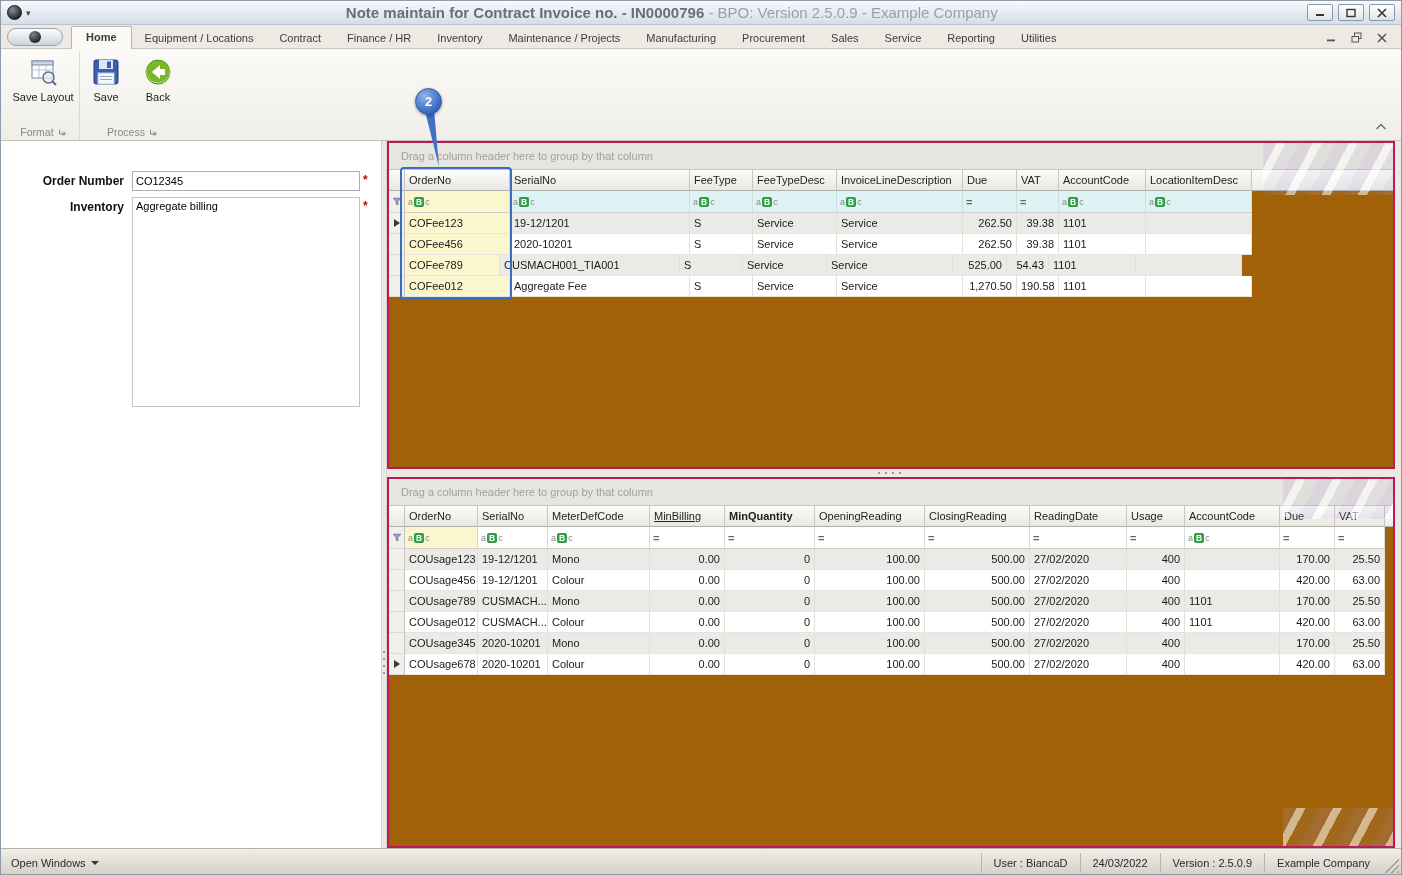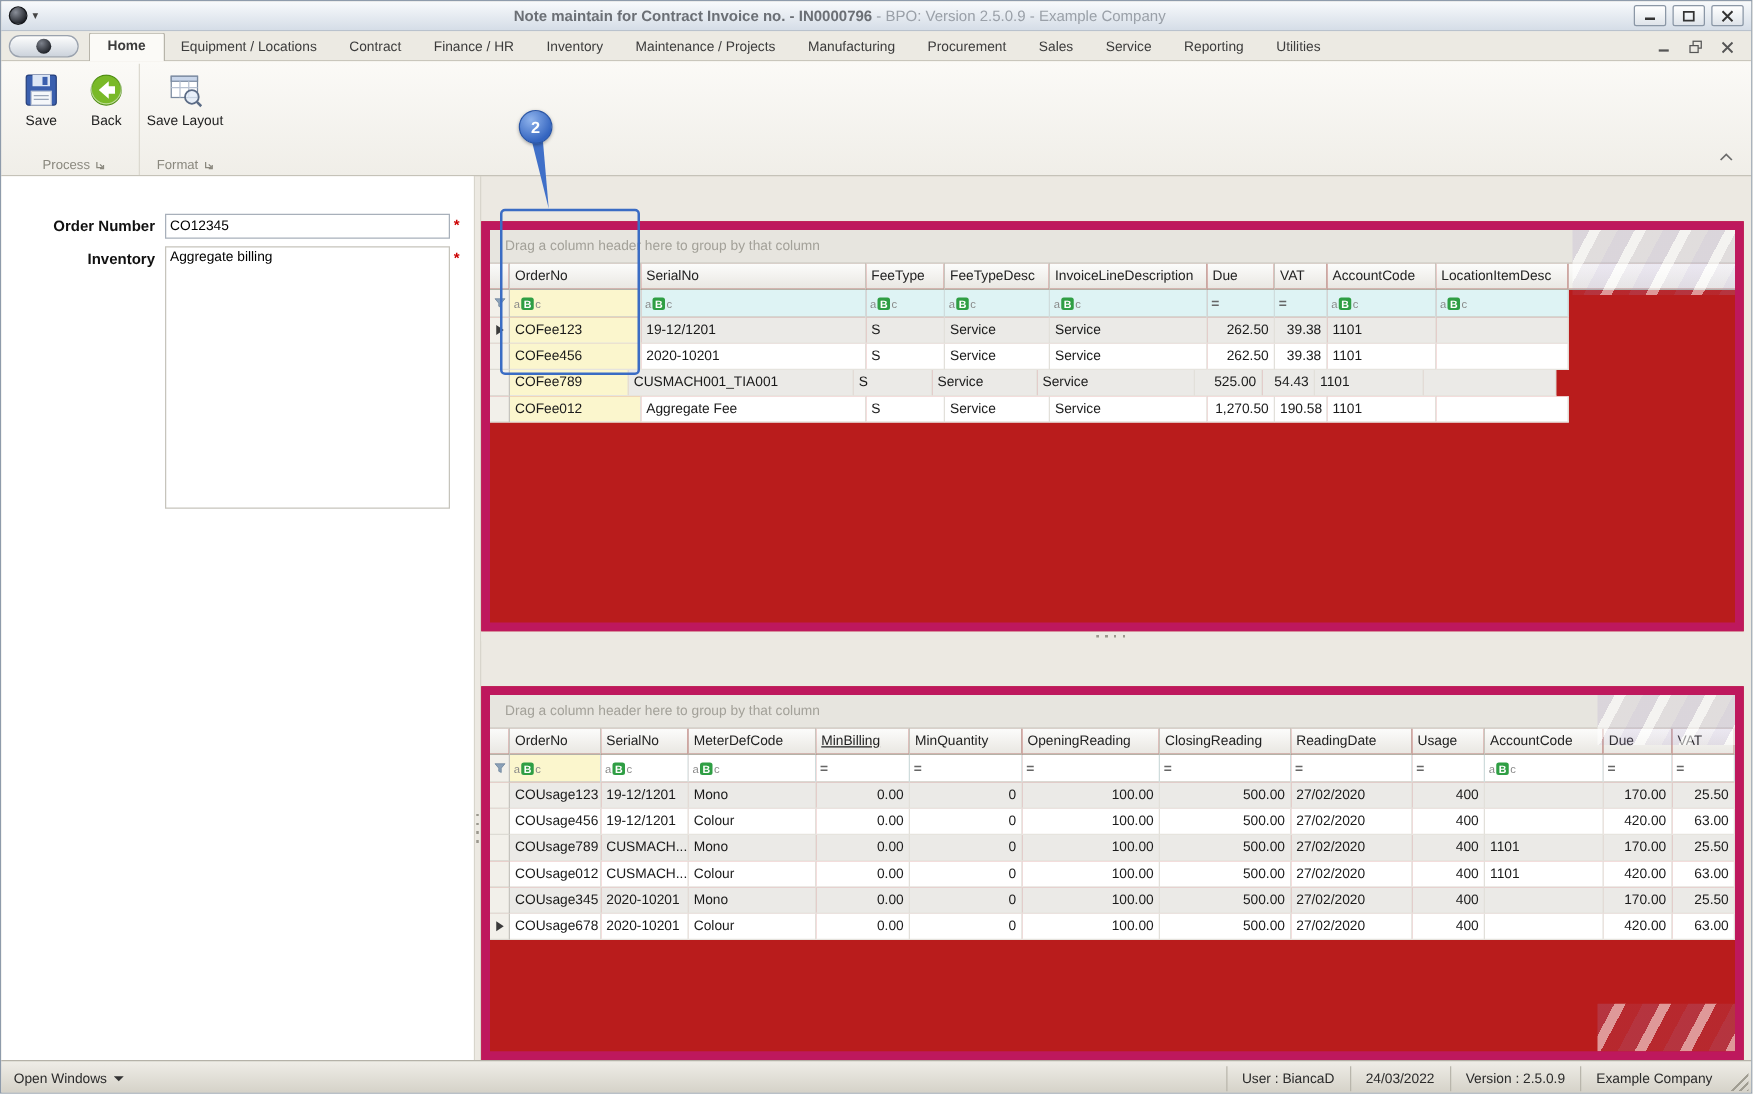--- a/index.html
+++ b/index.html
@@ -3,21 +3,21 @@
 <meta charset="utf-8">
 <style>
   * { margin:0; padding:0; box-sizing:border-box; }
   html,body { width:1402px; height:875px; font-family:"Liberation Sans","DejaVu Sans",sans-serif; }
   .window { position:relative; width:1402px; height:875px; background:#ece9e2; border:1px solid #8e9bab; overflow:hidden; }
 
   
   .titlebar { height:24px; display:flex; align-items:center; background:linear-gradient(#f8fafc,#d5dde7); border-bottom:1px solid #b9c2cd; padding:0 6px; }
   .appicon { width:15px; height:15px; border-radius:50%; background:radial-gradient(circle at 35% 30%, #8a8f99, #1f2228 75%); border:1px solid #14161a; margin-right:4px; }
   .qat-caret { font-size:9px; color:#444; margin-right:6px; }
-  .title { flex:1; text-align:center; font-size:12px; color:#9aa0a8; white-space:nowrap; overflow:hidden; }
+  .title { flex:1; text-align:center; font-size:15px; color:#9aa0a8; white-space:nowrap; overflow:hidden; }
   .title b { color:#6b6f75; font-weight:bold; }
   .winbtns { display:flex; gap:5px; }
   .wbtn { width:26px; height:17px; border:1px solid #8b97a6; border-radius:2px; background:linear-gradient(#ffffff,#dfe4ea); display:flex; align-items:center; justify-content:center; cursor:default; }
 
   
   .tabrow { height:24px; background:#eceae3; display:flex; align-items:flex-end; border-bottom:1px solid #c9c6bc; padding:0 6px; position:relative; }
   .apppill { width:56px; height:18px; border-radius:9px; border:1px solid #9aa2ae; background:linear-gradient(#fdfdfd,#ccd3dc); margin:0 8px 2px 0; display:flex; align-items:center; justify-content:center; }
   .apppill .sphere { width:12px; height:12px; border-radius:50%; background:radial-gradient(circle at 35% 30%, #7d828c, #1f2228 75%); }
   .tab { font-size:11px; color:#3c3c3c; padding:4px 13px; margin-bottom:0; cursor:default; white-space:nowrap; }
   .tab.active { background:#fbfaf7; border:1px solid #b7b4aa; border-bottom:none; border-radius:2px 2px 0 0; position:relative; top:1px; padding:4px 14px 6px; font-weight:bold; }
@@ -42,21 +42,21 @@
 
   
   .form { padding-top:30px; }
   .frow { display:flex; align-items:flex-start; padding-left:10px; margin-bottom:6px; }
   .flabel { width:113px; text-align:right; font-size:12px; font-weight:bold; color:#111; padding-top:3px; margin-right:8px; }
   .ftext { width:228px; height:20px; border:1px solid #a8b0ba; font-size:11px; padding:1px 3px; font-family:inherit; }
   .farea { width:228px; height:210px; border:1px solid #c6c4bc; font-size:11px; padding:2px 3px; resize:none; font-family:inherit; }
   .req { color:#cc0000; font-weight:bold; font-size:12px; margin-left:3px; padding-top:2px; }
 
   
-  .grid-section { background:#b91c1c; border:7px solid #be185d; overflow:hidden; position:relative;margin-top:36px; }
+  .grid-section { background:#a16207; border:2px solid #be185d; overflow:hidden; position:relative; }
   .sec-top { height:328px; }
   .hsplit { height:8px; background:#ece9e2; display:flex; align-items:center; justify-content:center; }
   .hsplit .hdots { width:26px; height:2px; background:repeating-linear-gradient(90deg,#9a978d 0 2px, transparent 2px 7px); }
   .sec-bottom { flex:1; }
   .groupby { height:27px; line-height:26px; background:#e7e5df; color:#a3a199; font-size:11px; padding-left:12px; border-bottom:1px solid #c8c6be; }
   .grid-head, .grid-filter, .grow { display:flex; }
   .ind { width:16px; background:#f2f0ea; border-right:1px solid #c6c4be; border-bottom:1px solid #ddDBd4; display:flex; align-items:center; justify-content:center; flex:none; }
   .hind { border-bottom:1px solid #b4b2a8; background:linear-gradient(#fbfbfa,#e9e7e2); }
   .hcell { height:21px; line-height:20px; font-size:11px; color:#222; padding:0 4px; background:linear-gradient(#fcfcfb,#e9e7e2); border-right:1px solid #c8c6be; border-bottom:1px solid #b4b2a8; white-space:nowrap; overflow:hidden; flex:none; }
   .hfill { flex:1; background:linear-gradient(#fcfcfb,#eeede8); border-bottom:1px solid #b4b2a8; }
@@ -145,65 +145,65 @@
         </svg>
       <svg width="10" height="10">
           <path d="M1,1 L9,9 M9,1 L1,9" stroke="#555" stroke-width="1.5"></path>
         </svg>
     </div>
   </div>
 
   <div class="ribbon">
     <div class="rgroup">
       <div class="rbtns">
-        <div class="rbtn">
-          <svg width="32" height="32" viewBox="0 0 32 32">
-            <rect x="4" y="4" width="24" height="24" rx="2" fill="#3a5fae" stroke="#27417c"></rect>
-            <rect x="9" y="4" width="14" height="9" fill="#dce6f5"></rect>
-            <rect x="17" y="5.5" width="4" height="6.5" fill="#3a5fae"></rect>
-            <rect x="8" y="17" width="16" height="11" fill="#f5f7fa" stroke="#c0c8d8"></rect>
-            <line x1="10" y1="20.5" x2="22" y2="20.5" stroke="#9aa6ba"></line>
-            <line x1="10" y1="23.5" x2="22" y2="23.5" stroke="#9aa6ba"></line>
-          </svg>
-          <span>Save</span>
-        </div>
-        <div class="rbtn">
-          <svg width="32" height="32" viewBox="0 0 32 32">
-            <circle cx="16" cy="16" r="12" fill="#79b928" stroke="#4e8c12"></circle>
-            <circle cx="16" cy="16" r="12" fill="none" stroke="rgba(255,255,255,.5)" stroke-width="1" transform="translate(0,-1)"></circle>
-            <polygon points="18,9 10,16 18,23 18,19 23,19 23,13 18,13" fill="#fff"></polygon>
-          </svg>
-          <span>Back</span>
-        </div>
-      </div>
-      <div class="rcap">
-        <span>Process</span>
-        <svg width="8" height="8">
-            <path d="M1.5,1.5 v4.5 h4.5" fill="none" stroke="#8a887e"></path>
-            <path d="M4,3.5 l2.8,2.8 M6.8,4 v2.8 h-2.8" fill="none" stroke="#8a887e"></path>
-          </svg>
-      </div>
-    </div>
-    <div class="rgroup">
-      <div class="rbtns">
         <div class="rbtn wide">
           <svg width="32" height="32" viewBox="0 0 32 32">
             <rect x="5" y="5" width="21" height="17" fill="#fff" stroke="#7a8aa0"></rect>
             <rect x="5" y="5" width="21" height="4" fill="#c9d6ea" stroke="#7a8aa0"></rect>
             <line x1="12" y1="9" x2="12" y2="22" stroke="#b8c2d2"></line>
             <line x1="19" y1="9" x2="19" y2="22" stroke="#b8c2d2"></line>
             <line x1="5" y1="14" x2="26" y2="14" stroke="#b8c2d2"></line>
             <circle cx="21.5" cy="21.5" r="5.5" fill="rgba(225,235,248,.75)" stroke="#5b6b85" stroke-width="1.4"></circle>
             <line x1="25.5" y1="25.5" x2="29" y2="29" stroke="#5b6b85" stroke-width="2"></line>
           </svg>
           <span>Save Layout</span>
         </div>
       </div>
       <div class="rcap">
         <span>Format</span>
+        <svg width="8" height="8">
+            <path d="M1.5,1.5 v4.5 h4.5" fill="none" stroke="#8a887e"></path>
+            <path d="M4,3.5 l2.8,2.8 M6.8,4 v2.8 h-2.8" fill="none" stroke="#8a887e"></path>
+          </svg>
+      </div>
+    </div>
+    <div class="rgroup">
+      <div class="rbtns">
+        <div class="rbtn">
+          <svg width="32" height="32" viewBox="0 0 32 32">
+            <rect x="4" y="4" width="24" height="24" rx="2" fill="#3a5fae" stroke="#27417c"></rect>
+            <rect x="9" y="4" width="14" height="9" fill="#dce6f5"></rect>
+            <rect x="17" y="5.5" width="4" height="6.5" fill="#3a5fae"></rect>
+            <rect x="8" y="17" width="16" height="11" fill="#f5f7fa" stroke="#c0c8d8"></rect>
+            <line x1="10" y1="20.5" x2="22" y2="20.5" stroke="#9aa6ba"></line>
+            <line x1="10" y1="23.5" x2="22" y2="23.5" stroke="#9aa6ba"></line>
+          </svg>
+          <span>Save</span>
+        </div>
+        <div class="rbtn">
+          <svg width="32" height="32" viewBox="0 0 32 32">
+            <circle cx="16" cy="16" r="12" fill="#79b928" stroke="#4e8c12"></circle>
+            <circle cx="16" cy="16" r="12" fill="none" stroke="rgba(255,255,255,.5)" stroke-width="1" transform="translate(0,-1)"></circle>
+            <polygon points="18,9 10,16 18,23 18,19 23,19 23,13 18,13" fill="#fff"></polygon>
+          </svg>
+          <span>Back</span>
+        </div>
+      </div>
+      <div class="rcap">
+        <span>Process</span>
         <svg width="8" height="8">
             <path d="M1.5,1.5 v4.5 h4.5" fill="none" stroke="#8a887e"></path>
             <path d="M4,3.5 l2.8,2.8 M6.8,4 v2.8 h-2.8" fill="none" stroke="#8a887e"></path>
           </svg>
       </div>
     </div>
     <div class="collapse-ribbon">
       <svg width="12" height="8">
           <path d="M1.5,6 L6,1.5 L10.5,6" fill="none" stroke="#6b6b6b" stroke-width="1.4"></path>
         </svg>
@@ -374,21 +374,21 @@
       <div class="grid-section sec-bottom">
         <div class="deco deco2"></div>
         <div class="deco deco3"></div>
         <div class="groupby">Drag a column header here to group by that column</div>
         <div class="grid-head">
             <div class="ind hind"></div>
             <div class="hcell" style="width: 73px;">OrderNo</div>
             <div class="hcell" style="width: 70px;">SerialNo</div>
             <div class="hcell" style="width: 102px;">MeterDefCode</div>
             <div class="hcell" style="width: 75px; text-decoration: underline;">MinBilling</div>
-            <div class="hcell" style="width: 90px;">MinQuantity</div>
+            <div class="hcell" style="width: 90px; font-weight: bold;">MinQuantity</div>
             <div class="hcell" style="width: 110px;">OpeningReading</div>
             <div class="hcell" style="width: 105px;">ClosingReading</div>
             <div class="hcell" style="width: 97px;">ReadingDate</div>
             <div class="hcell" style="width: 58px;">Usage</div>
             <div class="hcell" style="width: 95px;">AccountCode</div>
             <div class="hcell" style="width: 55px;">Due</div>
             <div class="hcell" style="width: 50px;">VAT</div>
             <div class="hfill"></div>
           </div>
         <div class="grid-filter">

